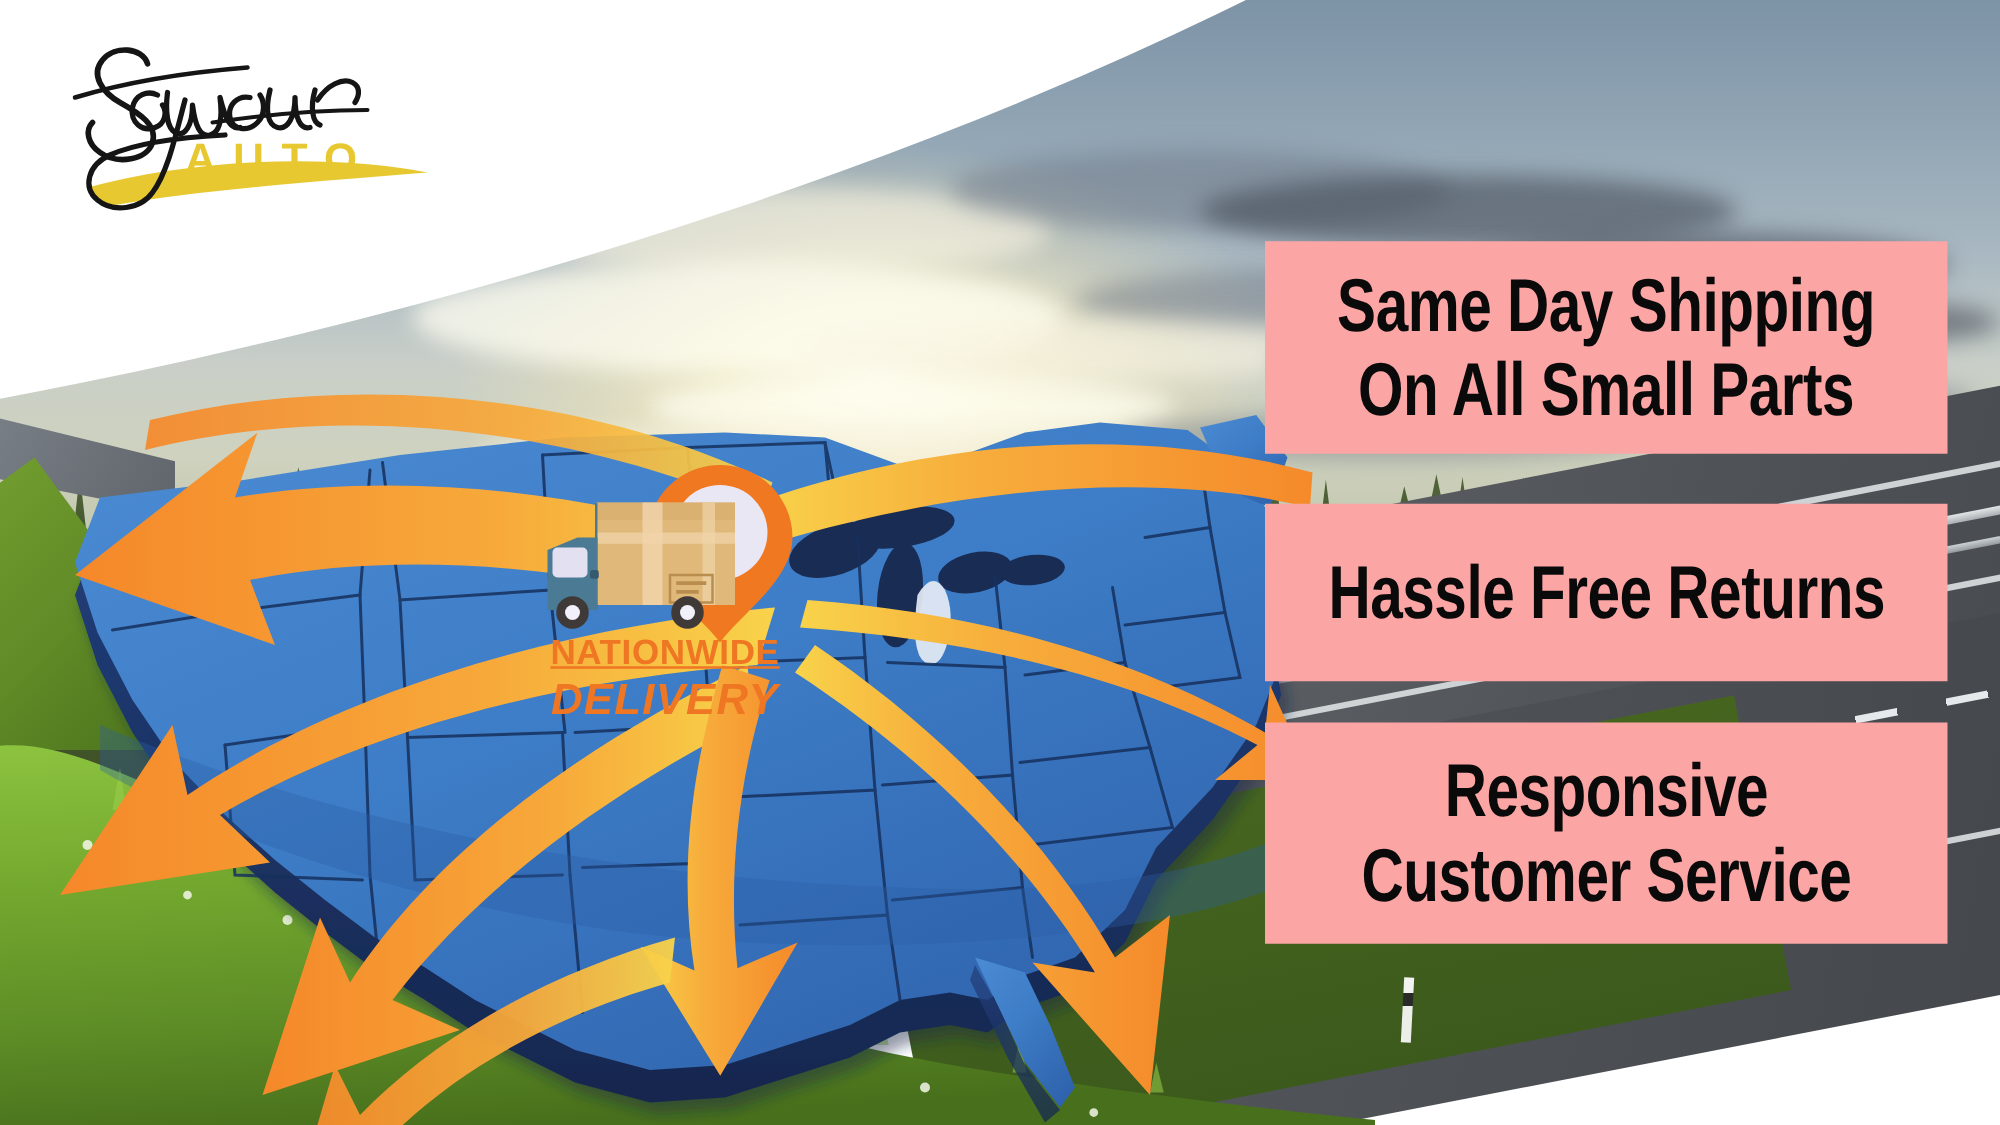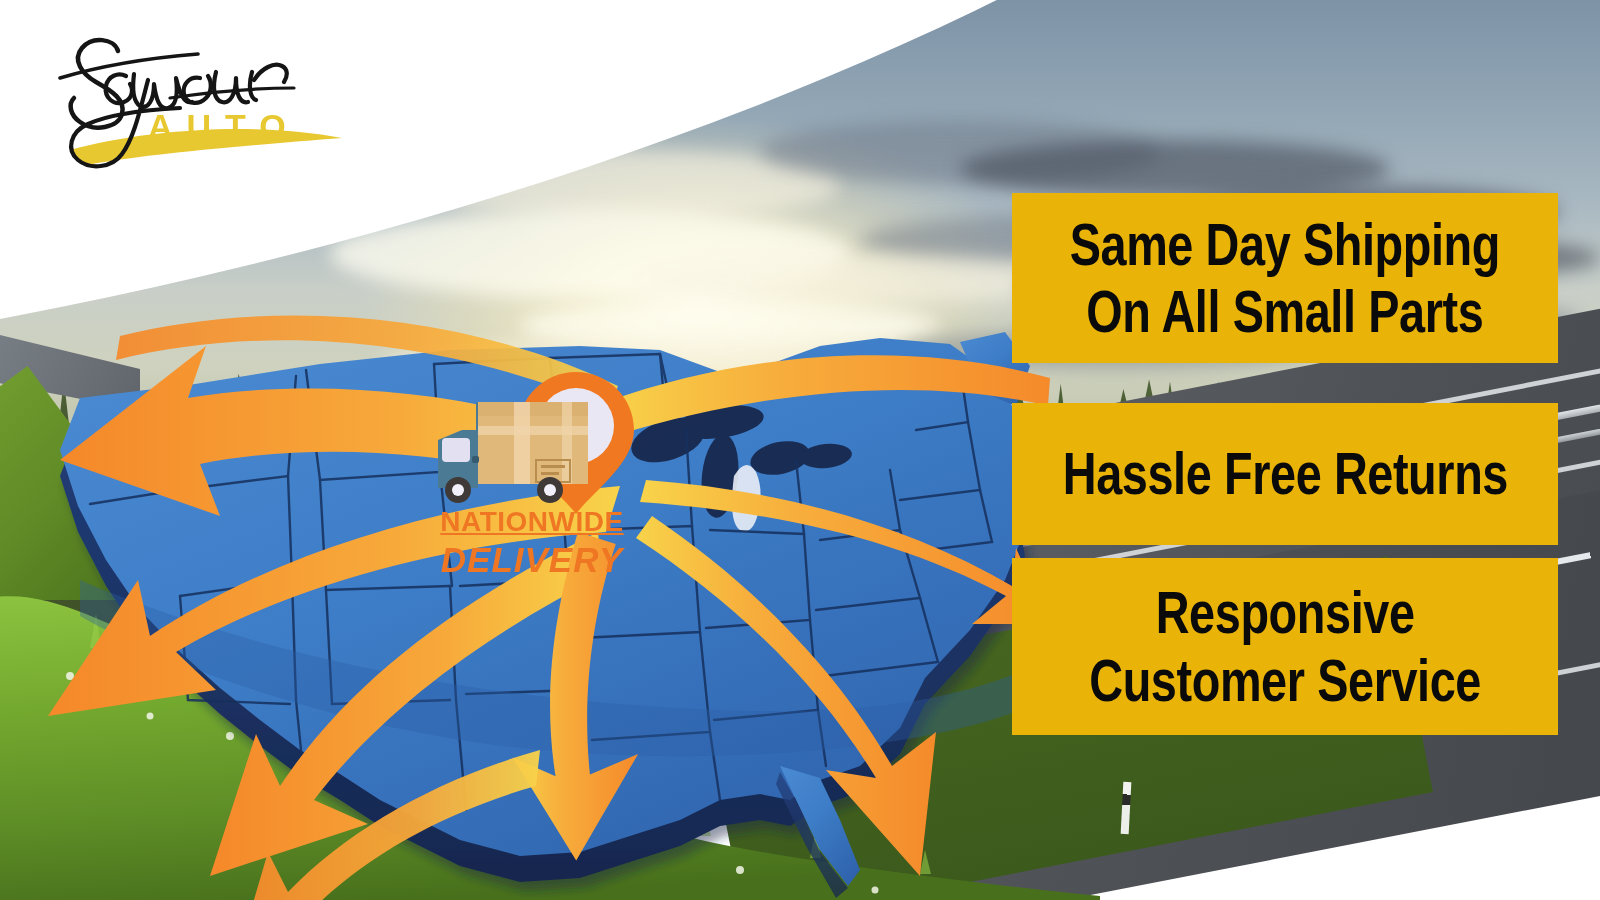--- a/index.html
+++ b/index.html
@@ -137,38 +137,38 @@
   .truckbadge svg{display:block;}
   .nwtext{
     position:absolute;left:0;top:140px;width:200px;text-align:center;
     color:#ef7622;font-weight:700;letter-spacing:.5px;line-height:1;
   }
   .nw1{font-size:28px;text-decoration:underline;}
   .nw2{font-size:35px;margin-top:6px;font-weight:800;letter-spacing:1px;font-style:italic;}
 
   
   .banner{
-    position:absolute;background:#eab308;display:flex;
+    position:absolute;background:#fca5a5;display:flex;
     align-items:center;justify-content:center;
     text-align:center;color:#0a0a0a;
   }
   .banner .btxt{
     font-family:"Liberation Sans", sans-serif;
     font-weight:700;
     line-height:1.12;
     transform:scaleX(.78);
     transform-origin:center;
     white-space:nowrap;
     letter-spacing:-0.5px;
   }
   #banner-1{left:1012px;top:193px;width:546px;height:170px;}
   #banner-1 .btxt{font-size:60px;}
   #banner-2{left:1012px;top:403px;width:546px;height:142px;}
   #banner-2 .btxt{font-size:60px;}
-  #banner-3{left:1012px;top:558px;width:546px;height:177px;}
+  #banner-3{left:1012px;top:578px;width:546px;height:177px;}
   #banner-3 .btxt{font-size:60px;}
 </style>
 </head>
 <body>
 
 <div id="stage">
 
   <div class="photo">
 
     <div class="sky"></div>

